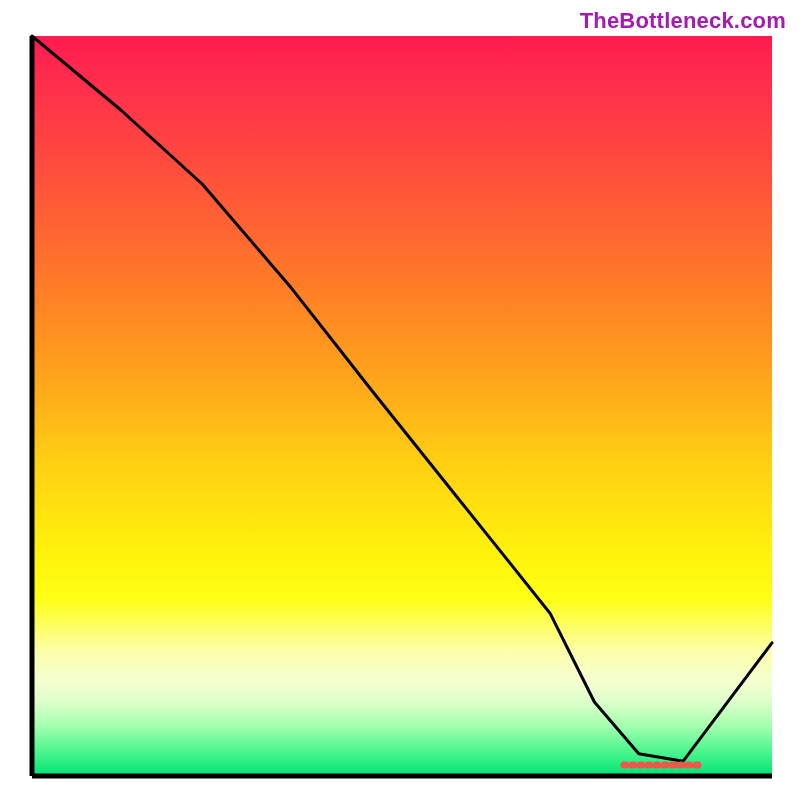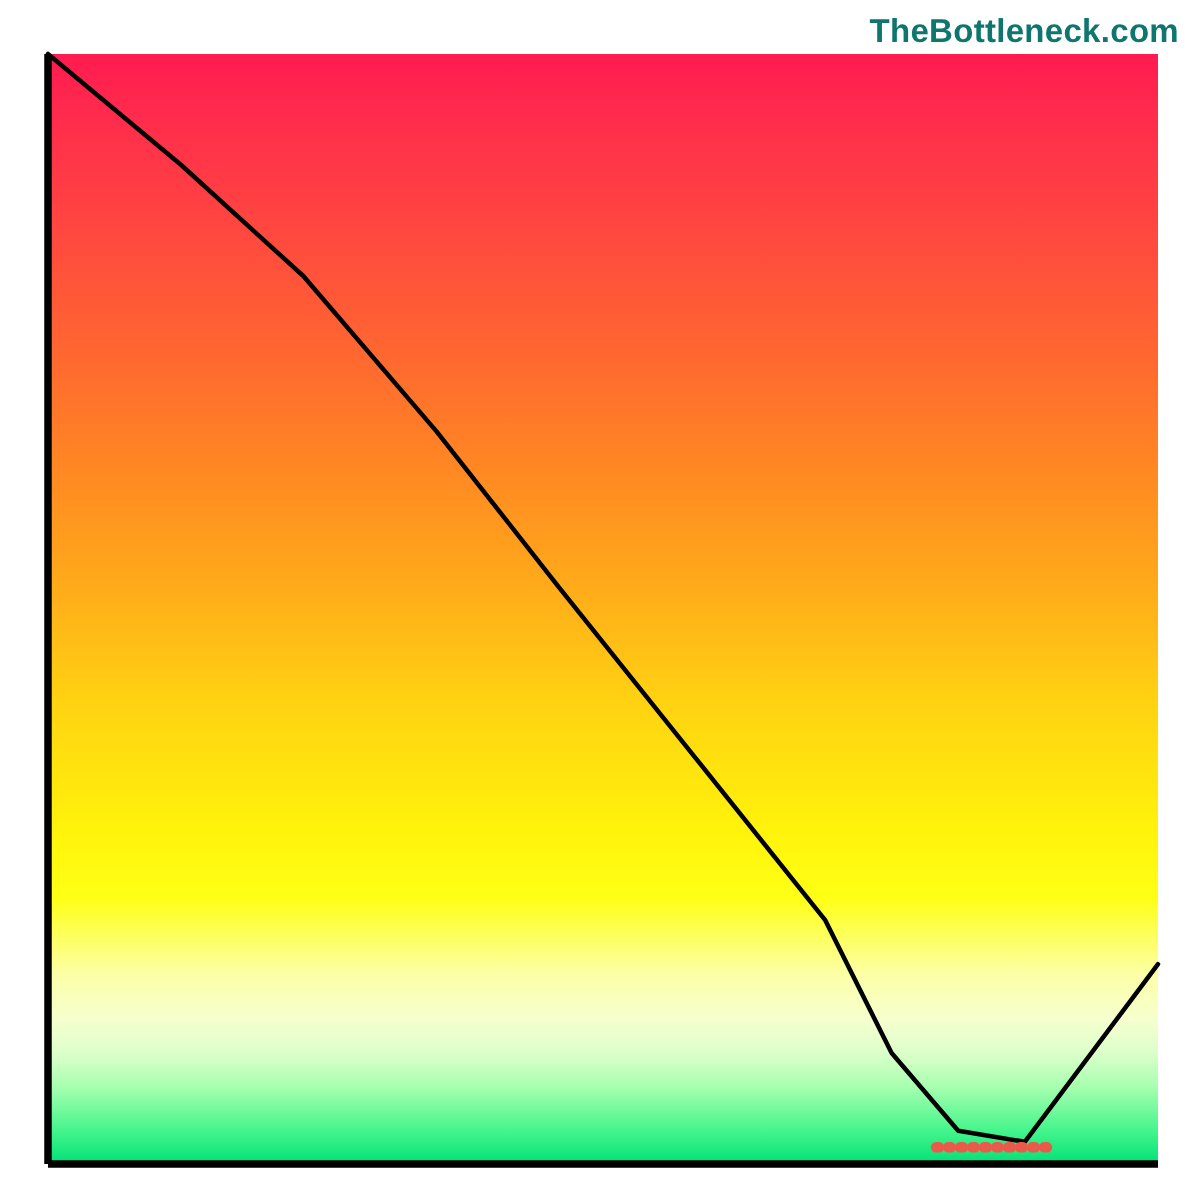--- a/index.html
+++ b/index.html
@@ -15,21 +15,21 @@
     width: 800px;
     height: 800px;
   }
   .watermark {
     position: absolute;
     top: 8px;
     right: 14px;
     font-family: Arial, Helvetica, sans-serif;
     font-size: 22px;
     font-weight: bold;
-    color: #0f766e;
+    color: #a21caf;
     letter-spacing: 0.2px;
     user-select: none;
   }
   .plot-area {
     position: absolute;
     left: 32px;
     top: 36px;
     width: 740px;    
     height: 740px;   
     

